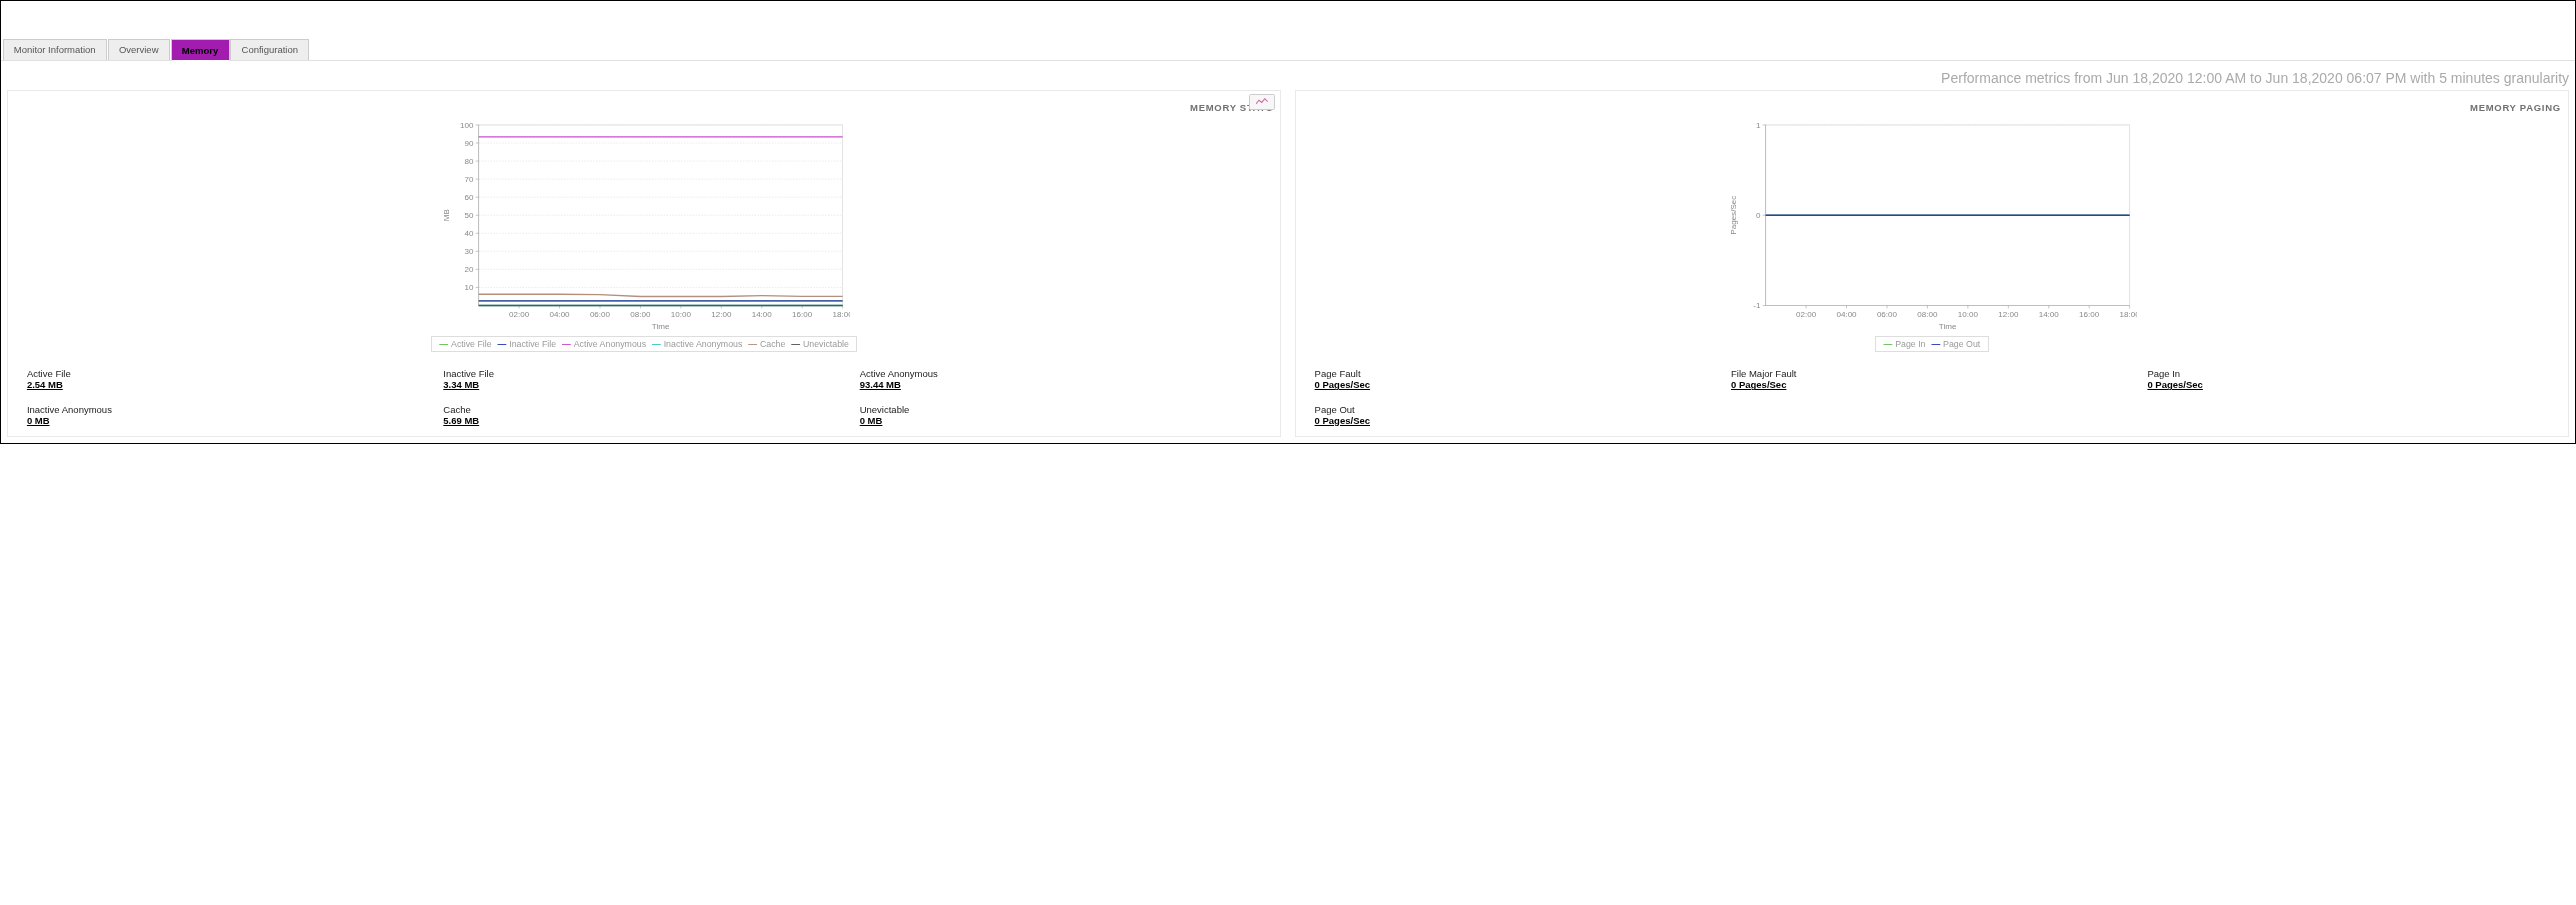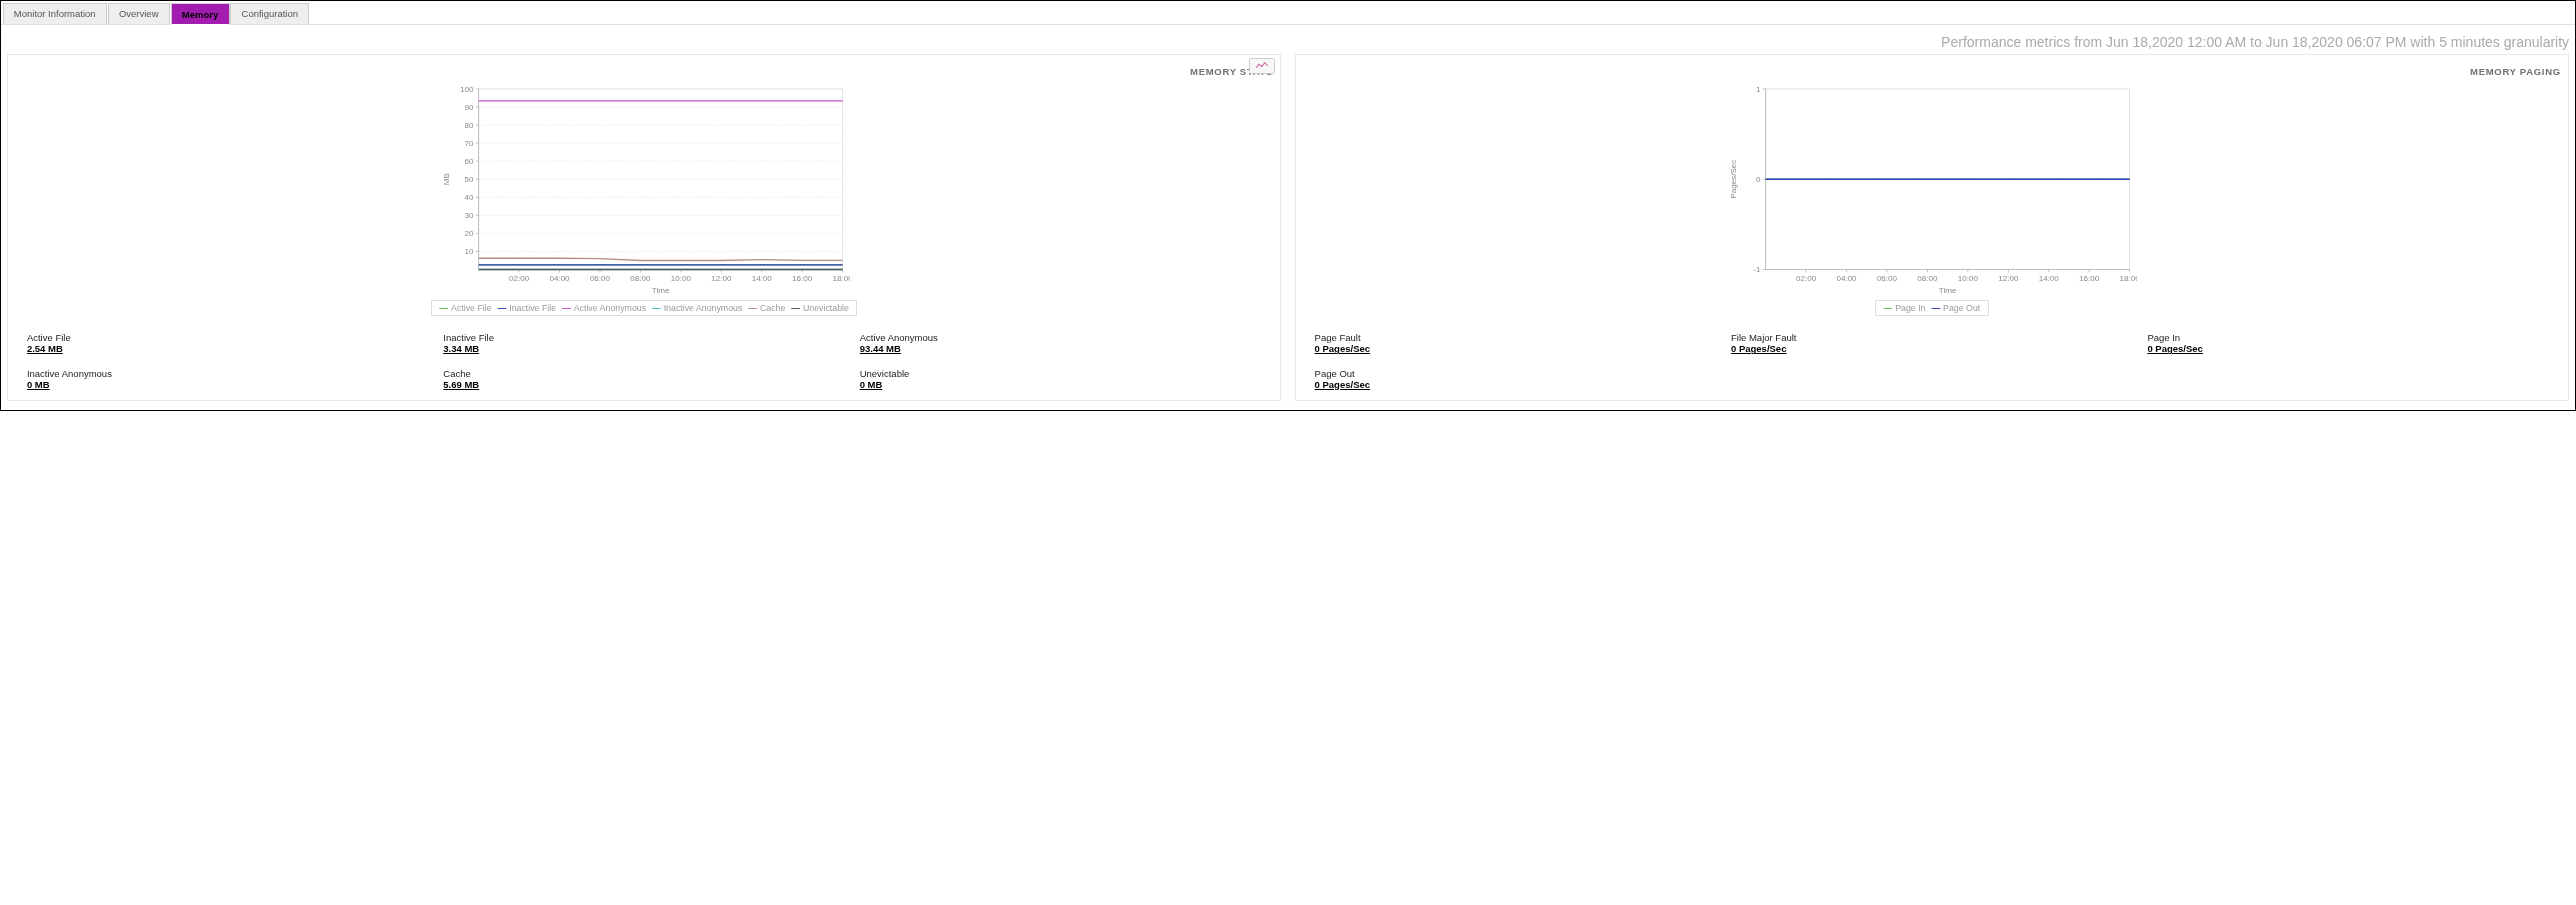--- a/index.html
+++ b/index.html
@@ -21,20 +21,21 @@
     border-bottom: 0.7px solid #e0e0e0;
   }
   .tab {
     padding: 4.4px 10.3px;
     background: #eee;
     border: 0.7px solid #ccc;
     border-bottom: none;
     cursor: pointer;
     color: #555;
     margin-right: 0.7px;
+    margin-top: 36px;
   }
   .tab.active {
     background: #a21caf;
     font-weight: bold;
     color: #000;
     border-bottom: 0.7px solid #fff;
     position: relative;
     top: 0.7px;
   }
   .meta-line {

